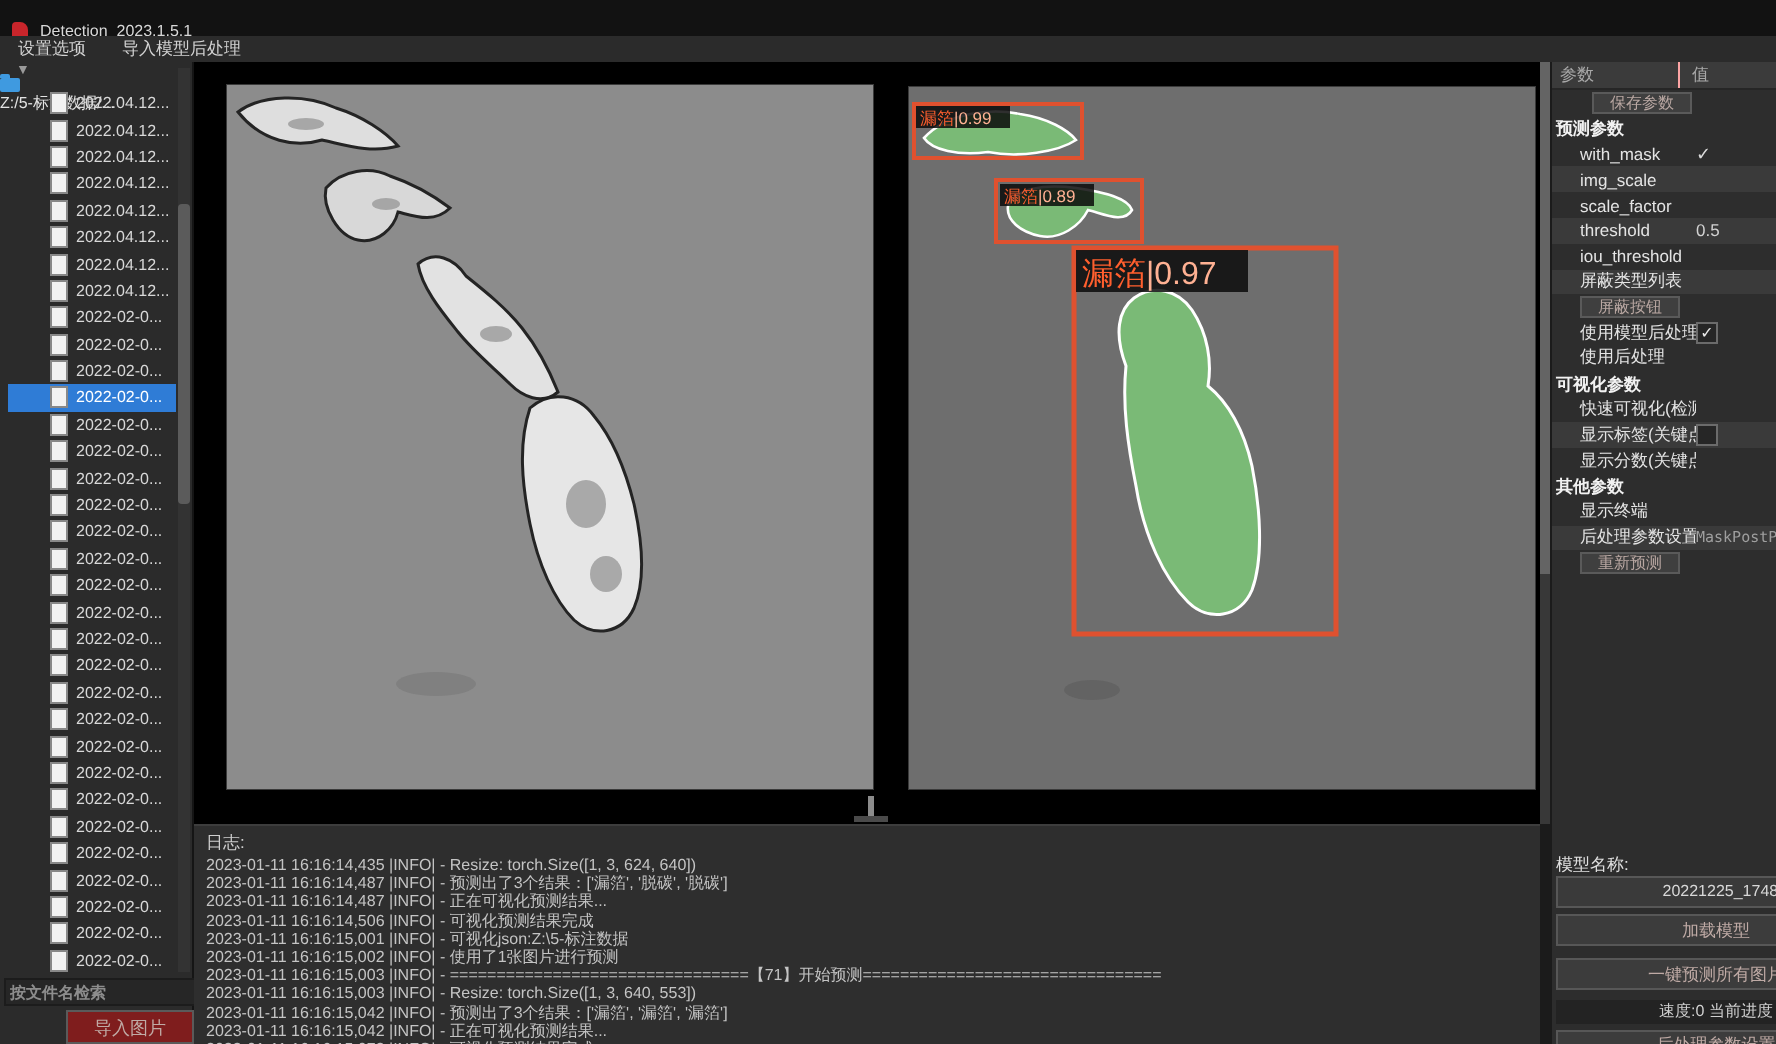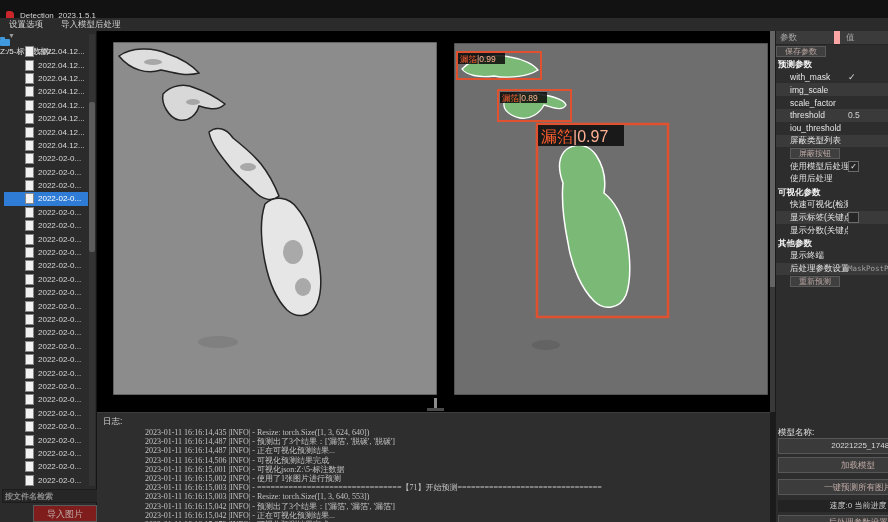--- a/index.html
+++ b/index.html
@@ -31,37 +31,37 @@
   
   .viewport{position:absolute;left:97px;top:31px;width:673px;height:381px;background:#000;}
   .img-left{position:absolute;left:16px;top:11px;}
   .img-right{position:absolute;left:357px;top:12px;}
   .splitter-stick{position:absolute;left:337px;top:367px;width:3px;height:10px;background:#8c8c8c;}
   .splitter-base{position:absolute;left:330px;top:377px;width:17px;height:3px;background:#4a4a4a;}
   
   .log{position:absolute;left:97px;top:412px;width:673px;height:110px;background:#2e2e2e;border-top:1px solid #3d3d3d;box-sizing:border-box;overflow:hidden;}
   .log-title{position:absolute;left:6px;top:3px;font-size:8.5px;color:#cfcfcf;}
   .log-lines{position:absolute;left:6px;top:15px;width:664px;}
-  .log-line{font-family:Liberation Serif, serif;font-size:8px;line-height:9.2px;color:#c4c4c4;white-space:nowrap;overflow:hidden;margin-left:42px;}
+  .log-line{font-family:Liberation Sans, sans-serif;font-size:8px;line-height:9.2px;color:#c4c4c4;white-space:nowrap;overflow:hidden;}
   
   .pscroll{position:absolute;left:770px;top:31px;width:5px;height:381px;background:#383838;}
   .pscroll-thumb{position:absolute;left:0;top:0;width:5px;height:256px;background:#646464;}
   .params{position:absolute;left:776px;top:31px;width:112px;height:491px;background:#2d2d2d;overflow:hidden;}
   .p-header{display:flex;height:13px;background:#3b3b3b;border-bottom:1px solid #262626;font-size:8.5px;color:#a8a8a8;align-items:center;}
-  .p-header .h-name{padding-left:4px;width:64px;border-right:6px solid #fca5a5;height:13px;line-height:13px;box-sizing:border-box;}
+  .p-header .h-name{padding-left:4px;width:64px;border-right:1px solid #fca5a5;height:13px;line-height:13px;box-sizing:border-box;}
   .p-header .h-val{padding-left:6px;}
   .p-row{display:flex;align-items:center;height:12.8px;font-size:8.5px;color:#e4e4e4;}
   .p-row.dark{background:#3a3a3a;}
   .p-name{flex:1;padding-left:14px;white-space:nowrap;overflow:hidden;}
   .p-valwrap{width:40px;flex:none;display:flex;align-items:center;}
   .p-val{font-size:8.5px;color:#d2d2d2;white-space:nowrap;overflow:hidden;}
   .p-val.mono{font-family:"DejaVu Sans Mono",monospace;font-size:7.5px;color:#9f9f9f;}
   .p-section{height:12.8px;line-height:12.8px;font-size:8.5px;font-weight:bold;color:#f2f2f2;padding-left:2px;}
   .p-btnrow{height:12.8px;display:flex;align-items:center;}
-  .p-btn{height:11px;line-height:10px;background:#3f3f3f;border:1px solid #5a5a5a;color:#b9a7a2;font-size:8px;padding:0 8px;margin-left:0;box-sizing:border-box;}
+  .p-btn{height:11px;line-height:10px;background:#3f3f3f;border:1px solid #5a5a5a;color:#b9a7a2;font-size:8px;padding:0 8px;margin-left:20px;box-sizing:border-box;}
   .p-btn.indent{margin-left:14px;}
   .cb{width:9px;height:9px;background:#262626;border:1px solid #6b6b6b;font-size:8px;line-height:9px;text-align:center;color:#ececec;box-sizing:content-box;}
   .plaincheck{font-size:9px;color:#dcdcdc;}
   
   .model-panel{position:absolute;left:0;top:392px;width:112px;height:99px;}
   .mp-label{font-size:8.5px;color:#e0e0e0;padding:4px 0 2px 2px;}
   .mp-field{position:absolute;left:2px;top:15px;width:124px;height:16px;background:#3a3a3a;border:1px solid #575757;box-sizing:border-box;
             font-size:8px;color:#d8d8d8;text-align:right;line-height:14px;padding-right:3px;}
   .mp-btn{position:absolute;left:2px;width:160px;height:16px;background:#3c3c3c;border:1px solid #575757;box-sizing:border-box;
           font-size:8.5px;color:#bfaaa5;text-align:center;line-height:14px;}

